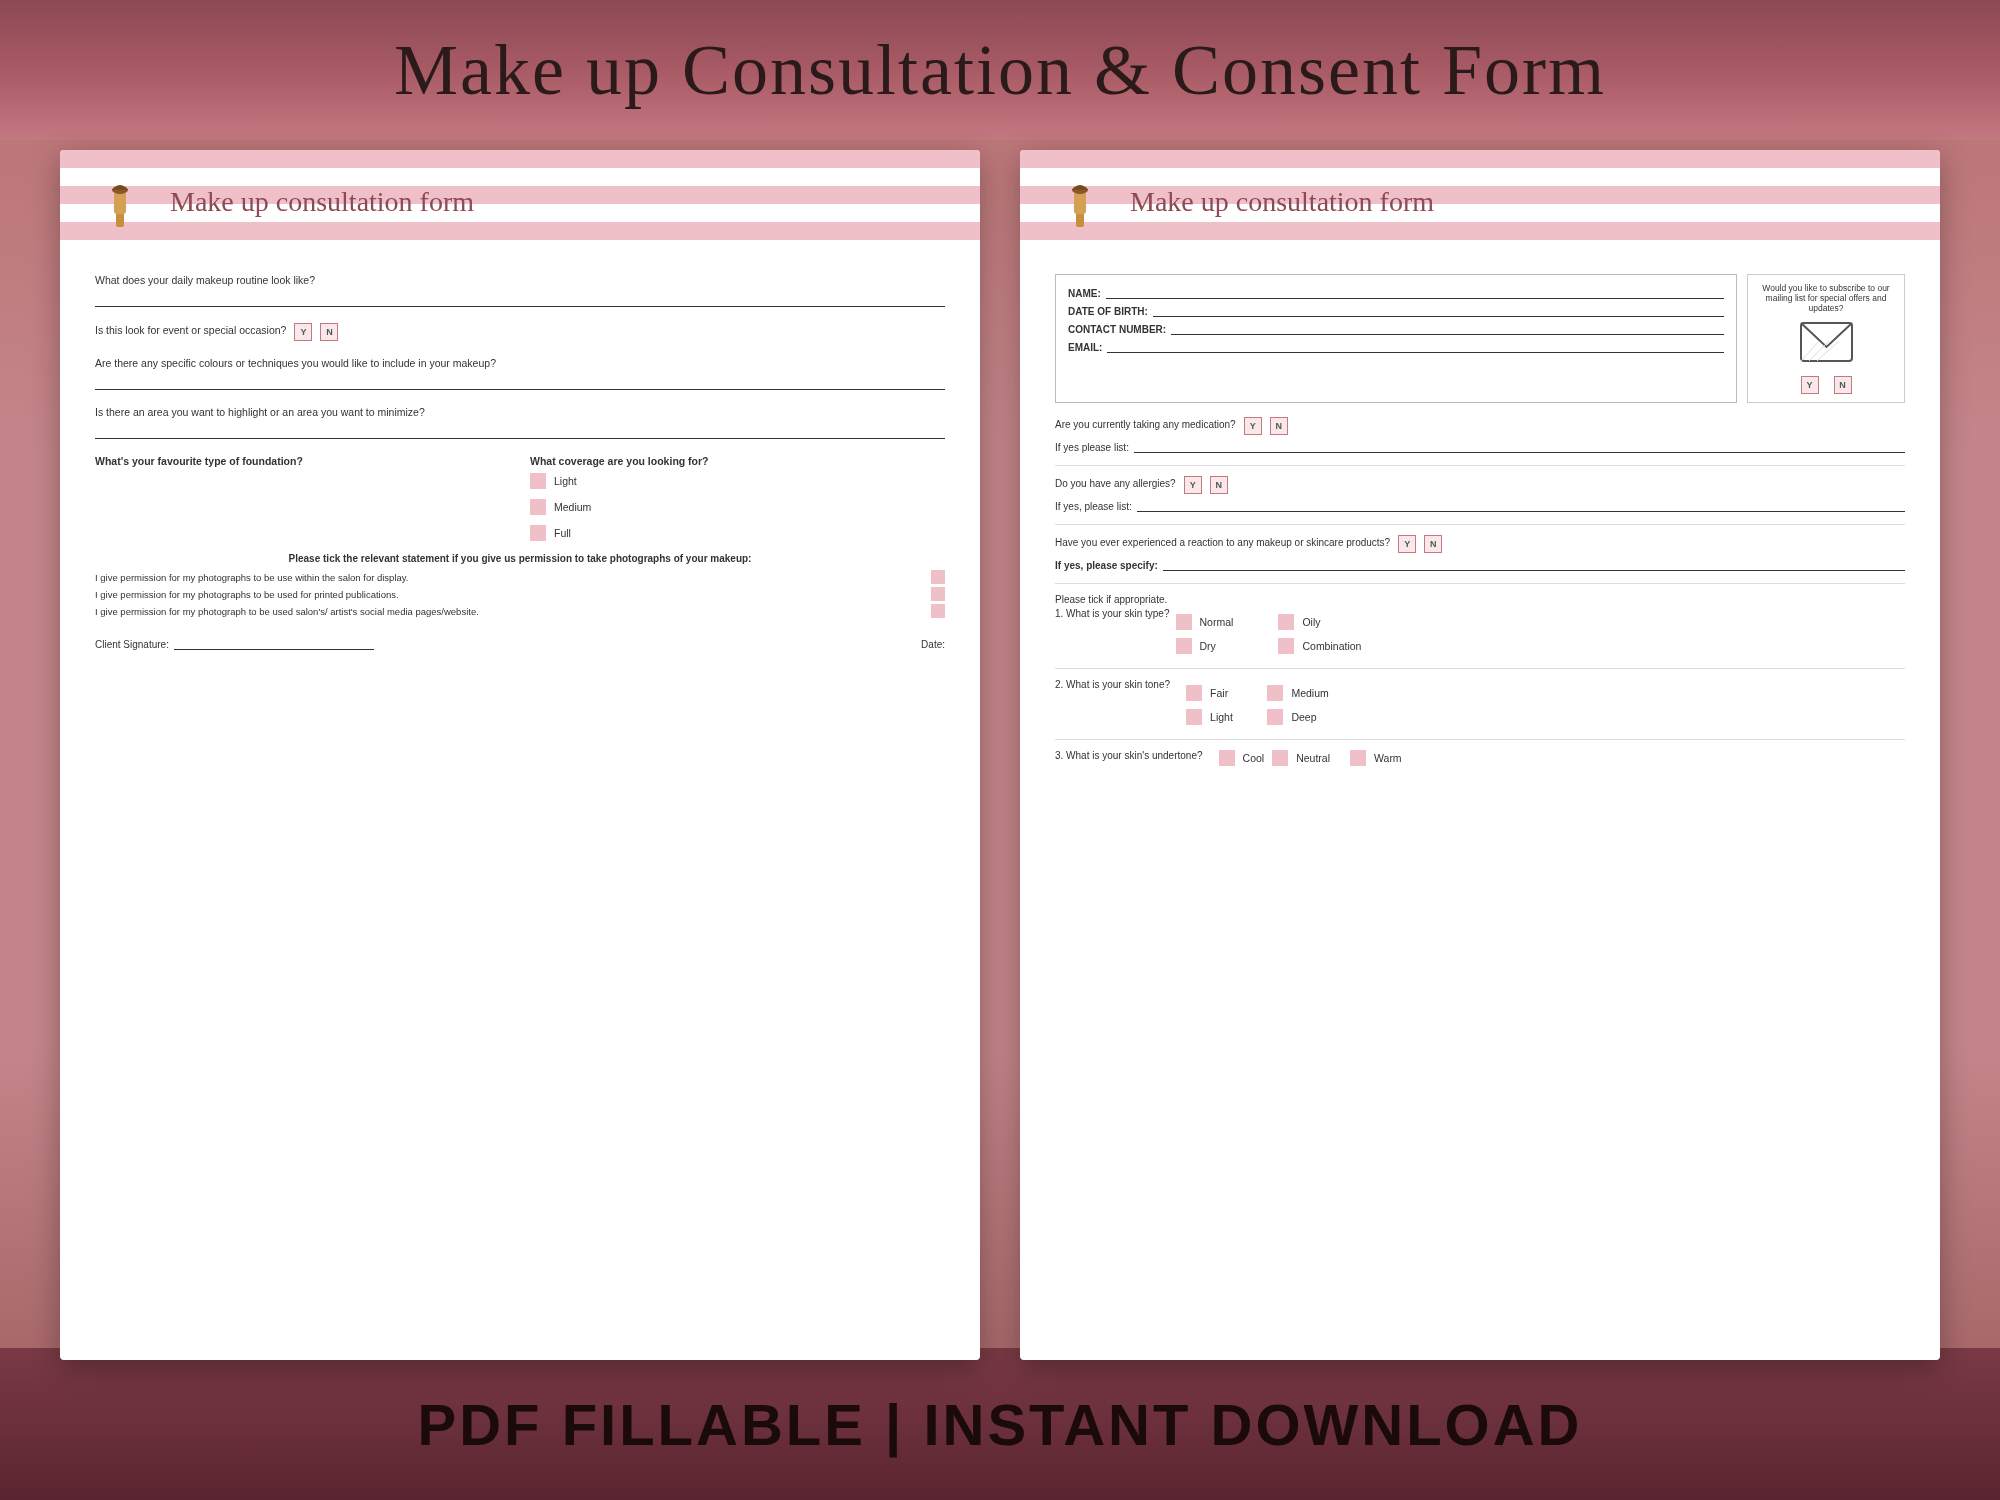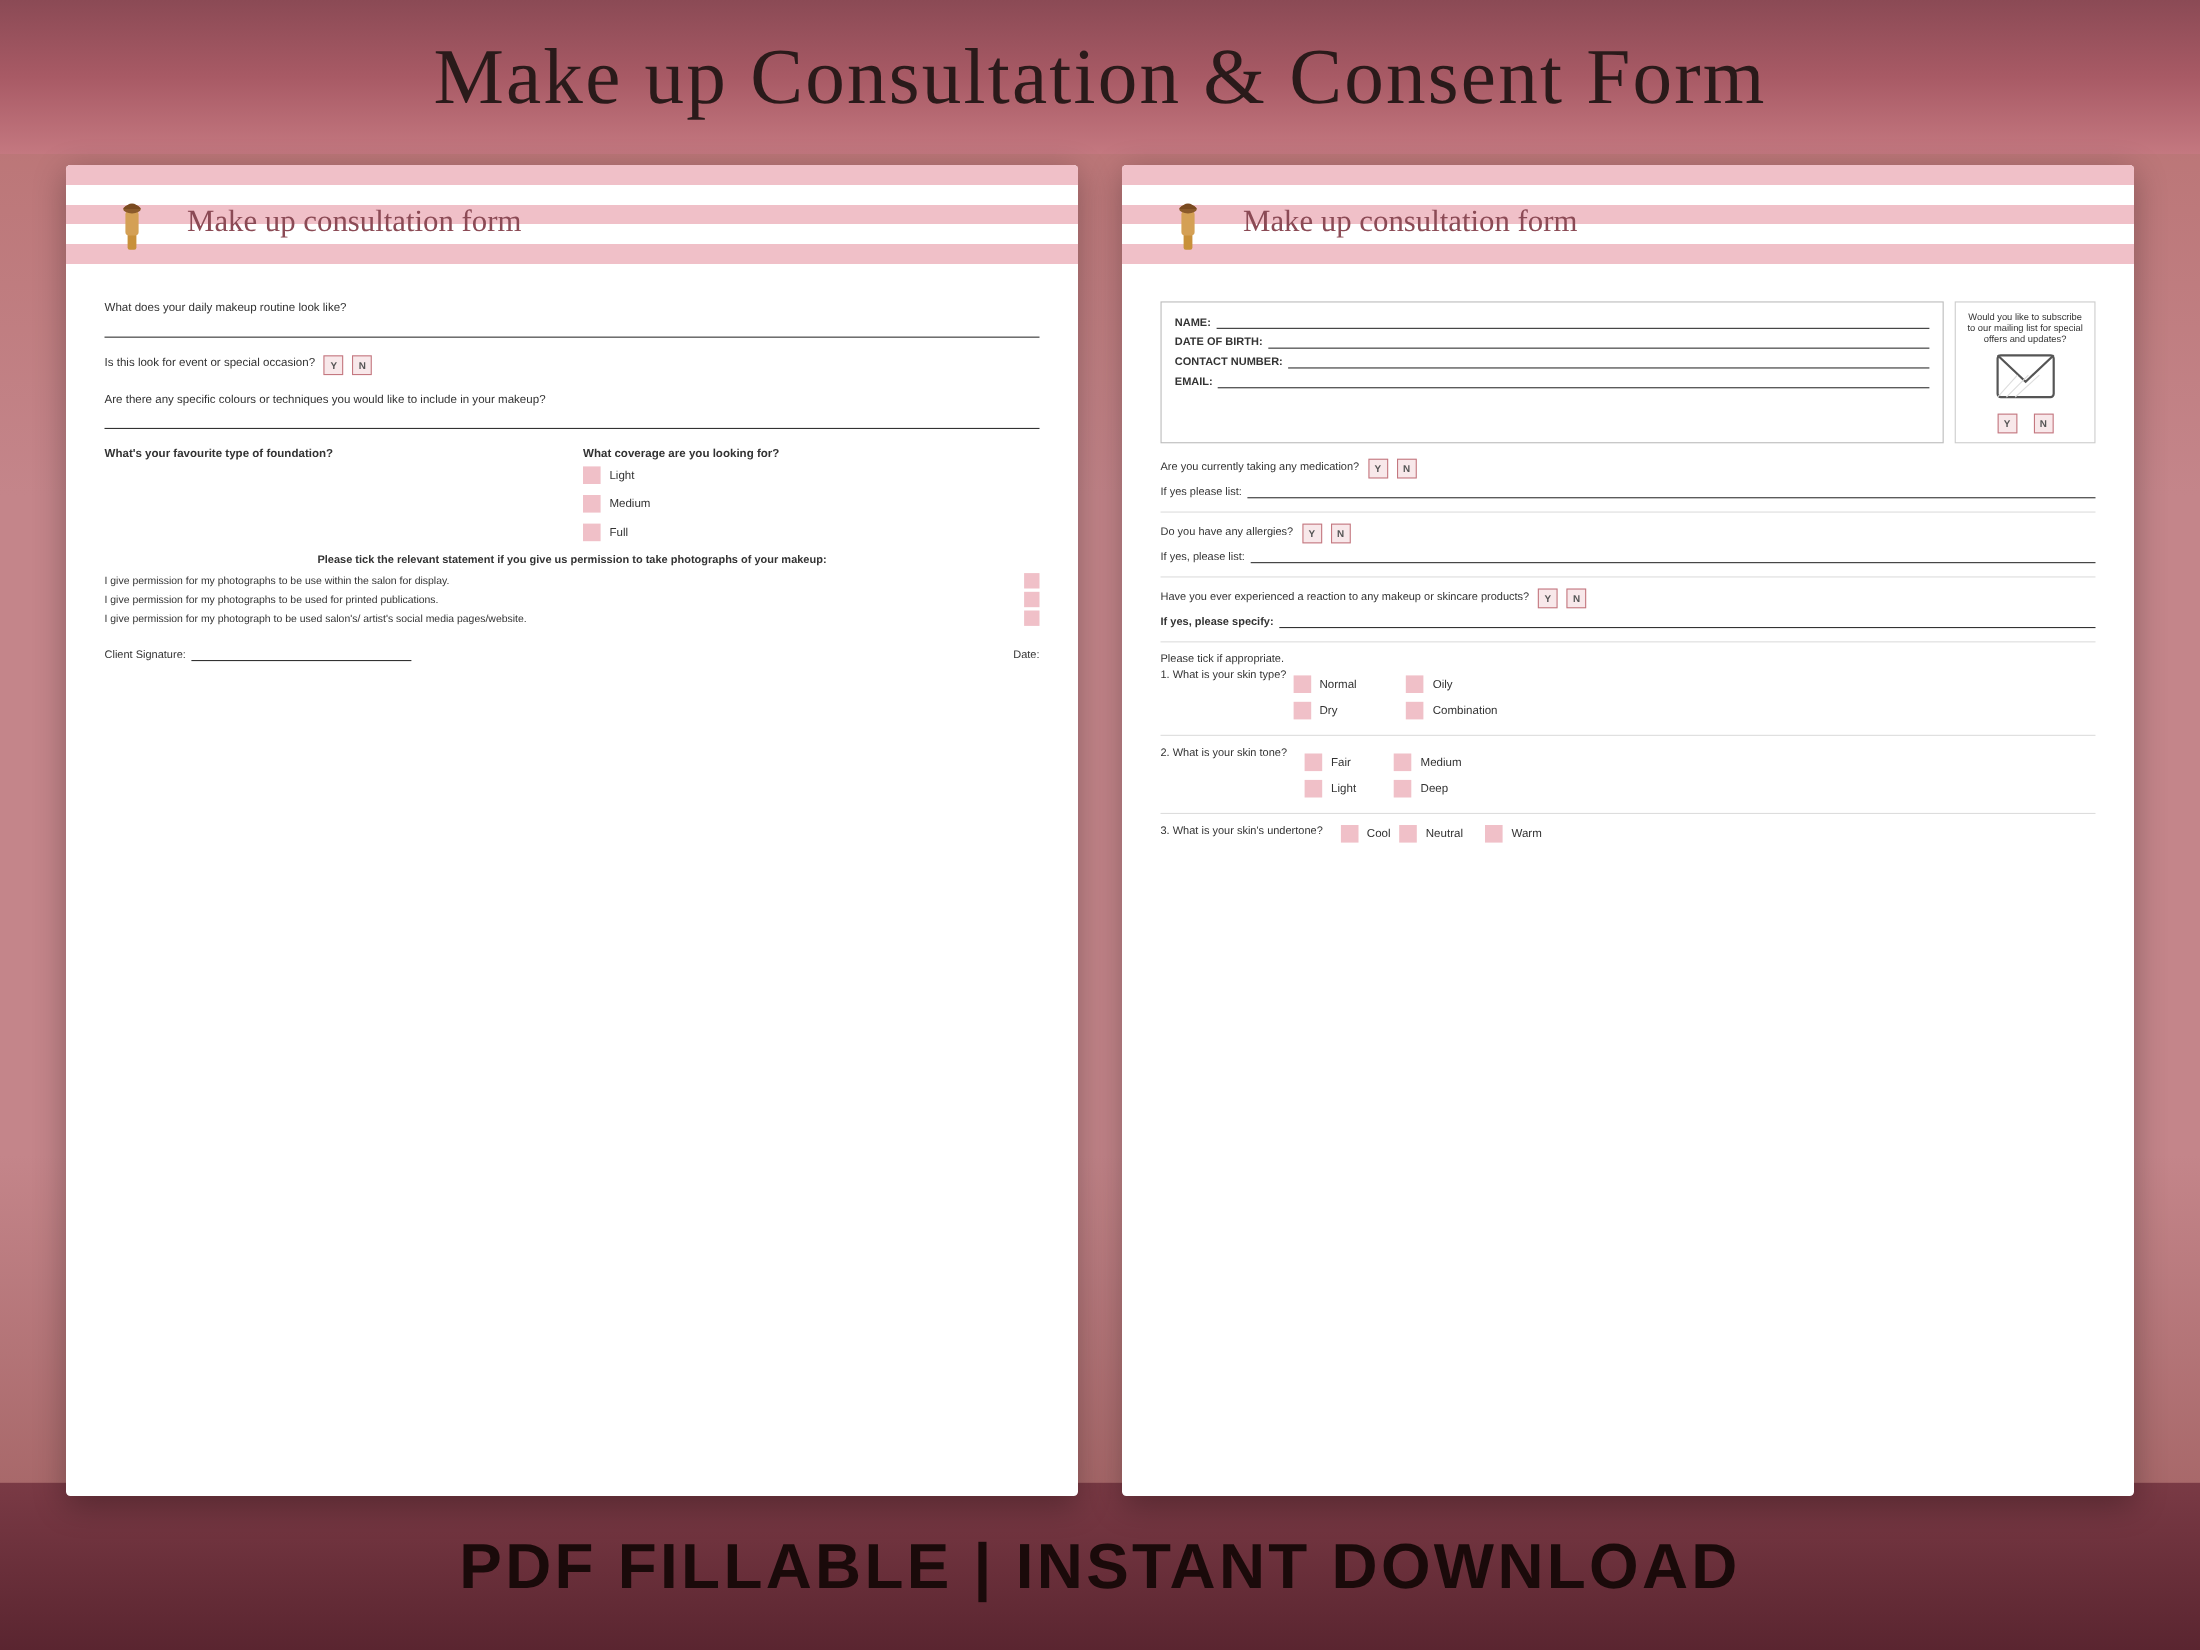--- a/index.html
+++ b/index.html
@@ -355,20 +355,24 @@
           <div class="yn-box">Y</div>
           <div class="yn-box">N</div>
         </div>
       </div>
 
       <div class="form-question">
         <label>Are there any specific colours or techniques you would like to include in your makeup?</label>
         <span class="underline-field"></span>
       </div>
 
+      <div class="form-question">
+        <label>Is there an area you want to highlight or an area you want to minimize?</label>
+        <span class="underline-field"></span>
+      </div>
 
       <div class="two-col-section">
         <div class="col-half">
           <div class="section-header">What's your favourite type of foundation?</div>
         </div>
 
         <div class="col-half">
           <div class="section-header">What coverage are you looking for?</div>
           <div class="checkbox-col">
             <div class="checkbox-item">
@@ -444,21 +448,21 @@
           <div class="info-row">
             <span>CONTACT NUMBER:</span>
             <div class="info-underline"></div>
           </div>
           <div class="info-row">
             <span>EMAIL:</span>
             <div class="info-underline"></div>
           </div>
         </div>
 
-        <div style="width:128px;border:1.5px solid #ccc;padding:8px;font-size:8.5px;text-align:center;color:#333;">
+        <div style="width:158px;border:1.5px solid #ccc;padding:8px;font-size:8.5px;text-align:center;color:#333;">
           <span>Would you like to subscribe to our mailing list for special offers and updates?</span>
           
           <div style="margin:8px 0;text-align:center;">
             <svg width="55" height="45" viewBox="0 0 55 45">
               <rect x="2" y="2" width="51" height="38" rx="3" fill="white" stroke="#555" stroke-width="2"></rect>
               <path d="M2 2 L27.5 26 L53 2" fill="none" stroke="#555" stroke-width="2"></path>
 
               <path d="M2 40 L20 20" stroke="#ddd" stroke-width="1"></path>
               <path d="M10 40 L30 20" stroke="#ddd" stroke-width="1"></path>
               <path d="M18 40 L40 20" stroke="#ddd" stroke-width="1"></path>

